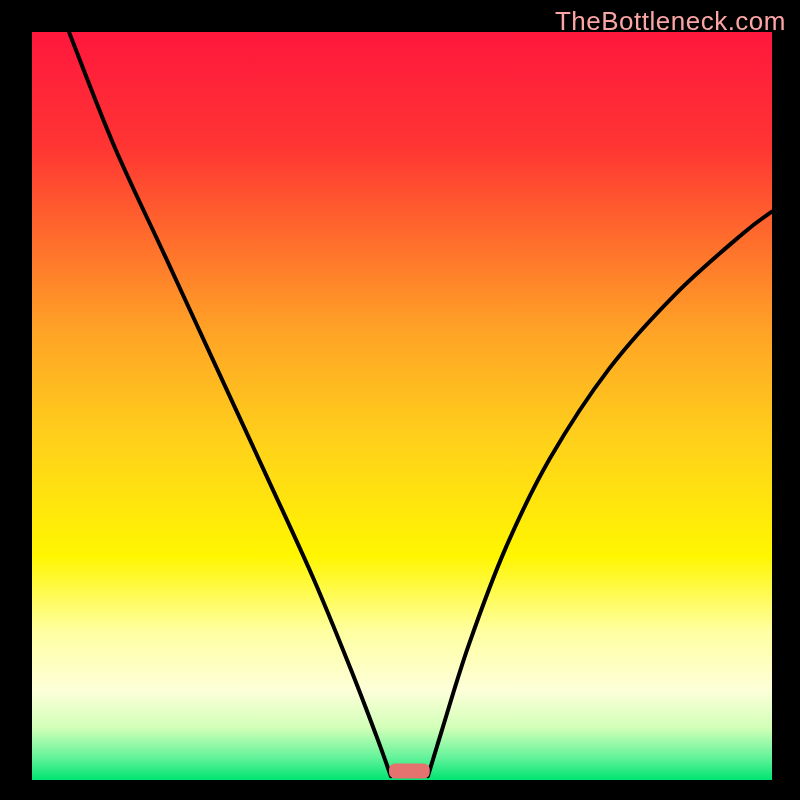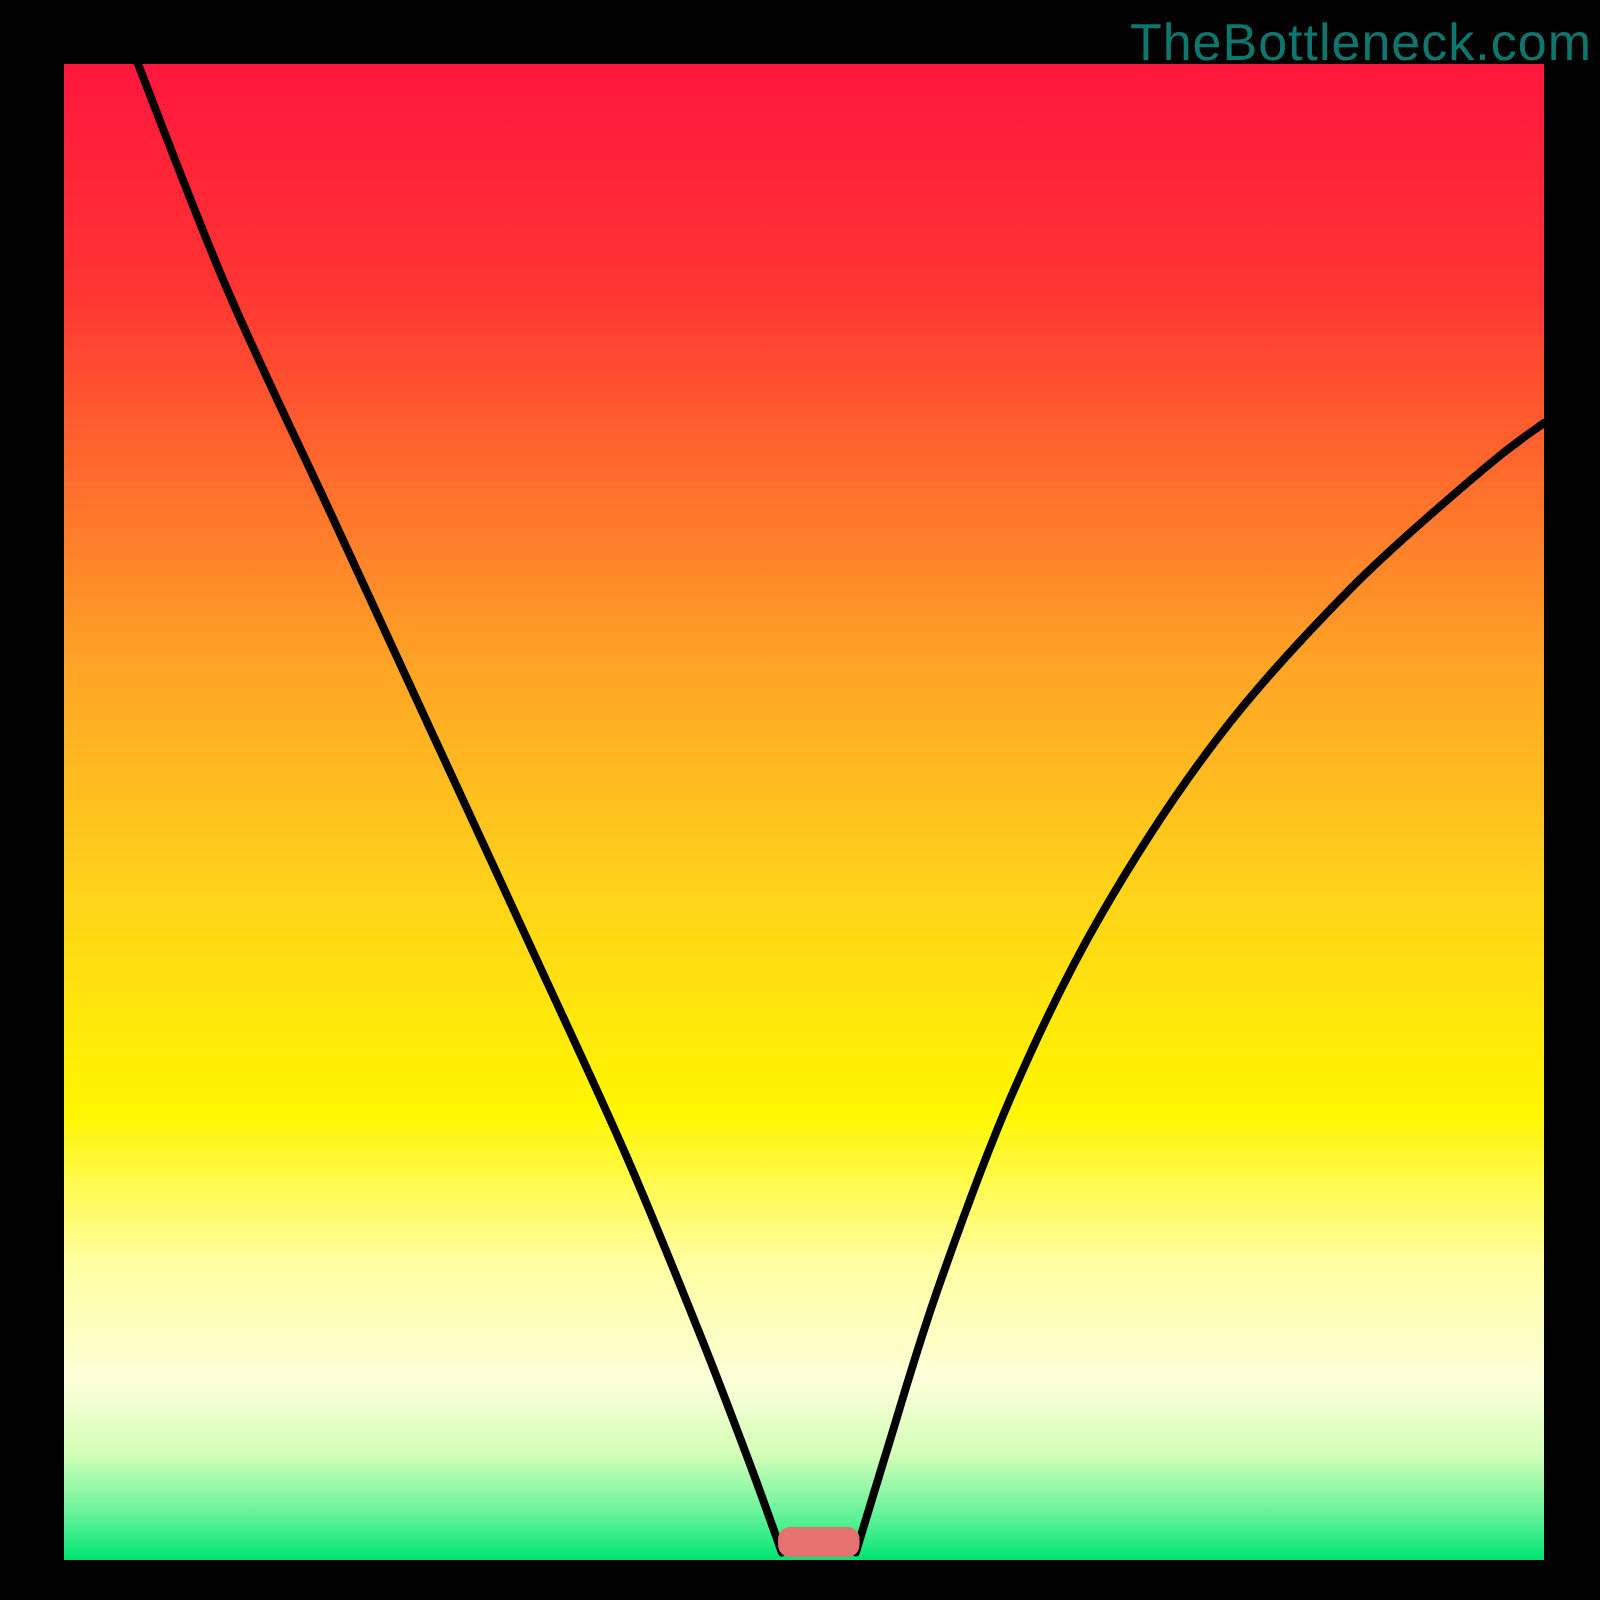--- a/index.html
+++ b/index.html
@@ -15,22 +15,22 @@
     position: relative;
     width: 800px;
     height: 800px;
   }
   svg {
     display: block;
   }
   .watermark {
     position: absolute;
     top: 6px;
-    right: 4px;
-    color: #0f766e;
+    right: 14px;
+    color: #fca5a5;
     font-size: 26px;
     font-weight: 400;
     letter-spacing: 0.5px;
     user-select: none;
   }
 </style>
 </head>
 <body>
 
 <div class="canvas">

